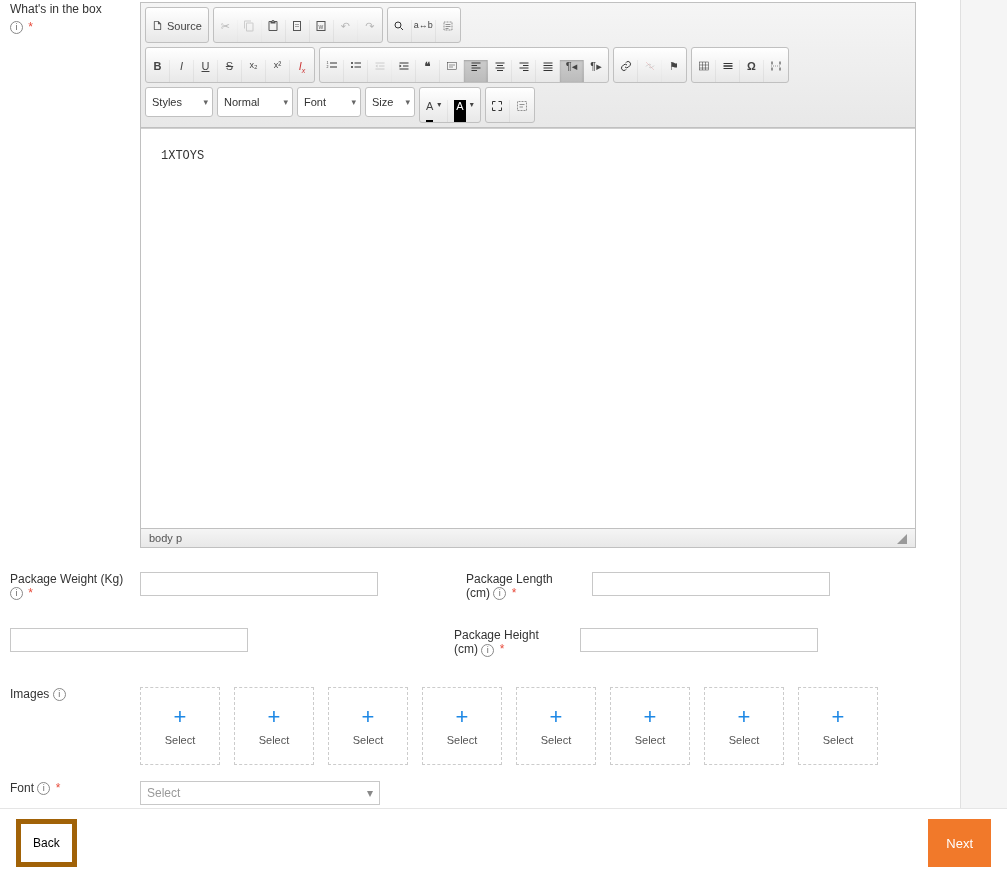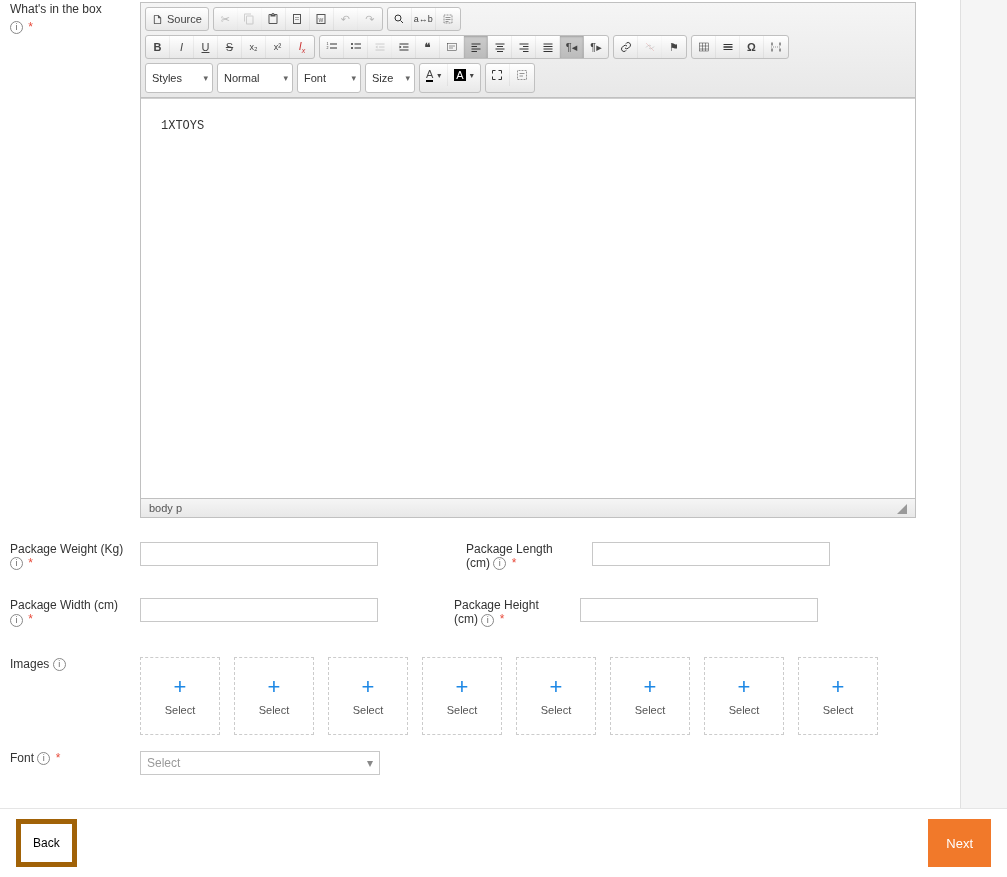--- a/index.html
+++ b/index.html
@@ -13,21 +13,21 @@
 .label-col .sub { margin-top: 4px; }
 .info-icon { display: inline-block; width: 13px; height: 13px; border: 1px solid #888; border-radius: 50%; font-size: 9px; line-height: 11px; text-align: center; color: #666; vertical-align: middle; }
 .req { color: #e74c3c; margin-left: 2px; }
 
 
 .cke-box { width: 776px; border: 1px solid #c0c0c0; background: #f5f5f5; }
 .cke-toolbar { background: linear-gradient(#f5f5f5,#e8e8e8); border-bottom: 1px solid #c0c0c0; padding: 4px; }
 .tb-row { display: flex; flex-wrap: wrap; gap: 4px; margin-bottom: 4px; }
 .tb-row:last-child { margin-bottom: 0; }
 .tb-group { display: flex; border: 1px solid #c0c0c0; border-radius: 3px; background: linear-gradient(#fff,#e8e8e8); overflow: hidden; }
-.tb-btn { width: 24px; height: 22px; display: flex; align-items: center; justify-content: center; border-right: 1px solid rgba(0,0,0,0.05); cursor: pointer; font-size: 11px; color: #444; }
+.tb-btn { width: 24px; height: 22px; display: flex; justify-content: center; border-right: 1px solid rgba(0,0,0,0.05); cursor: pointer; font-size: 11px; color: #444; margin-top: 12px; }
 .tb-btn:last-child { border-right: none; }
 .tb-btn.disabled { opacity: 0.35; cursor: default; }
 .tb-btn.active { background: linear-gradient(#ccc,#bbb); box-shadow: inset 0 1px 2px rgba(0,0,0,0.2); }
 .tb-btn.w-auto { width: auto; padding: 0 6px; gap: 4px; }
 .tb-select { height: 30px; border: 1px solid #c0c0c0; border-radius: 3px; background: #fff; padding: 0 18px 0 6px; font-size: 11px; position: relative; display: flex; align-items: center; cursor: pointer; }
 .tb-select::after { content: "▾"; position: absolute; right: 4px; font-size: 9px; color: #666; }
 .tb-select.w60 { width: 68px; }
 .tb-select.w70 { width: 76px; }
 .tb-select.w58 { width: 64px; }
 .tb-select.w48 { width: 50px; }
@@ -328,25 +328,20 @@
       <span>Package Length (cm)</span>
       <span class="info-icon">i</span>
       <span class="req">*</span>
     </div>
     <input class="text-input" value="" style="">
   </div>
 </div>
 
 <div class="two-col" style="margin-top:28px;">
   <div class="col">
-    <div class="label-col">
-      <span>Package Width (cm)</span>
-      <span class="info-icon">i</span>
-      <span class="req">*</span>
-    </div>
     <input class="text-input" value="" style="">
   </div>
   <div class="col">
     <div class="label-col">
       <span>Package Height (cm)</span>
       <span class="info-icon">i</span>
       <span class="req">*</span>
     </div>
     <input class="text-input" value="" style="">
   </div>

